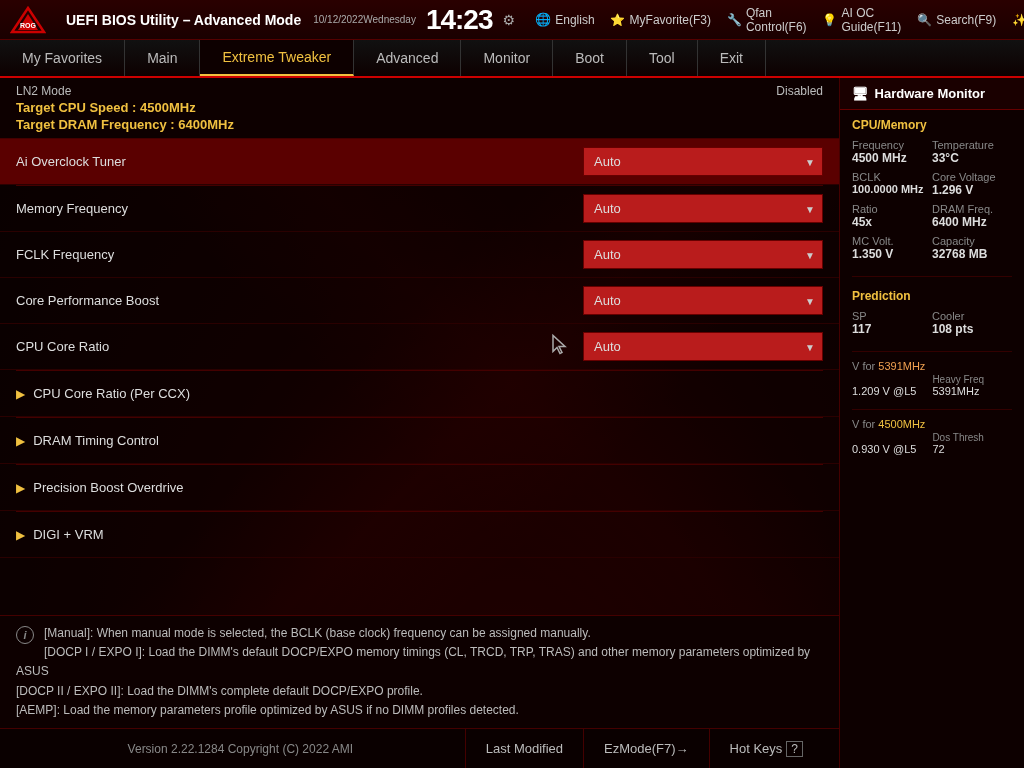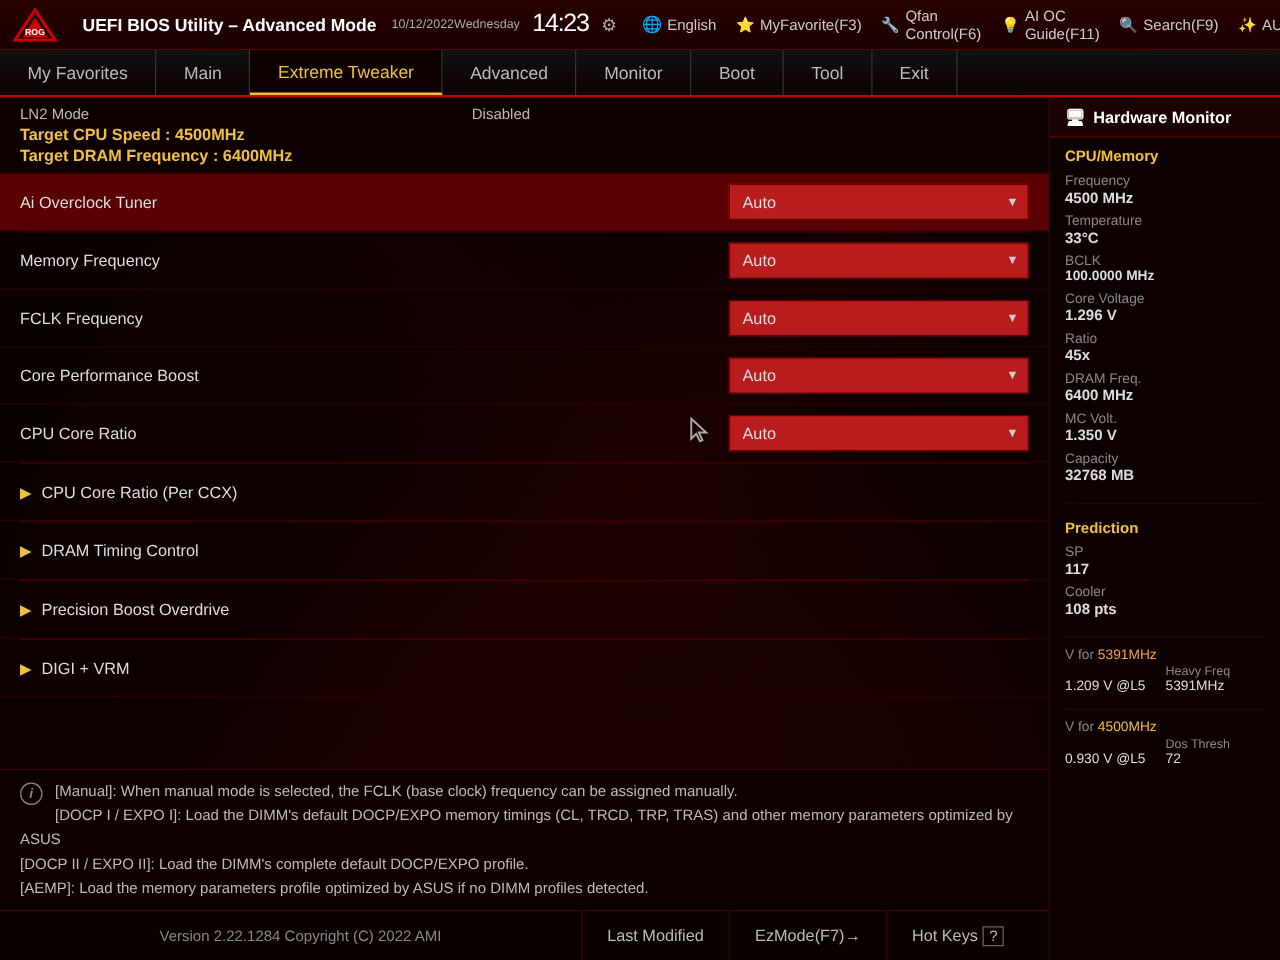--- a/index.html
+++ b/index.html
@@ -101,22 +101,22 @@
 
     .date-col {
       display: flex;
       flex-direction: row;
       font-size: 10px;
       color: #aaa;
       line-height: 1.3;
     }
 
     .time-display {
-      font-size: 20px;
-      font-weight: 400;
+      font-size: 28px;
+      font-weight: 700;
       color: #fff;
       letter-spacing: -1px;
       text-align: center;
     }
 
     .gear-icon-sm {
       font-size: 14px;
       color: #aaa;
     }
 
@@ -167,20 +167,21 @@
       padding: 6px 16px;
       background: #0d0000;
       border-bottom: 1px solid #400;
     }
 
     .info-item {
       display: flex;
       align-items: center;
       gap: 6px;
       font-size: 12px;
+      justify-content: space-between;
     }
 
     .info-item.mode {
       color: #bbb;
     }
 
     .target-line {
       color: #f0c040;
       font-size: 13px;
       font-weight: 600;
@@ -342,21 +343,21 @@
 
     .section-title {
       color: #f0c040;
       font-size: 12px;
       font-weight: 600;
       padding: 8px 12px 4px;
     }
 
     .hw-grid {
       display: grid;
-      grid-template-columns: 1fr;
+      grid-template-columns: 1fr 1fr;
       gap: 0;
       padding: 0 12px 8px;
     }
 
     .hw-cell {
       padding: 3px 0;
     }
 
     .hw-label {
       color: #888;
@@ -621,21 +622,21 @@
         <div class="setting-row expandable">
           <span class="expand-arrow">▶</span>
           <span class="expand-label">DIGI + VRM</span>
         </div>
 
       </div>
 
       <div class="info-box">
         <span class="circle-i info-icon">i</span>
         <div class="info-text">
-          <div>[Manual]: When manual mode is selected, the FCLK (base clock) frequency can be assigned manually.</div>
+          <div>[Manual]: When manual mode is selected, the BCLK (base clock) frequency can be assigned manually.</div>
           <div>[DOCP I / EXPO I]:  Load the DIMM's default DOCP/EXPO memory timings (CL, TRCD, TRP, TRAS) and other memory parameters optimized by ASUS</div>
           <div>[DOCP II / EXPO II]:  Load the DIMM's complete default DOCP/EXPO profile.</div>
           <div>[AEMP]:  Load the memory parameters profile optimized by ASUS if no DIMM profiles detected.</div>
         </div>
       </div>
 
       <div class="footer">
         <span class="version-text">Version 2.22.1284 Copyright (C) 2022 AMI</span>
         <div class="footer-btn">
           <span>Last Modified</span>

